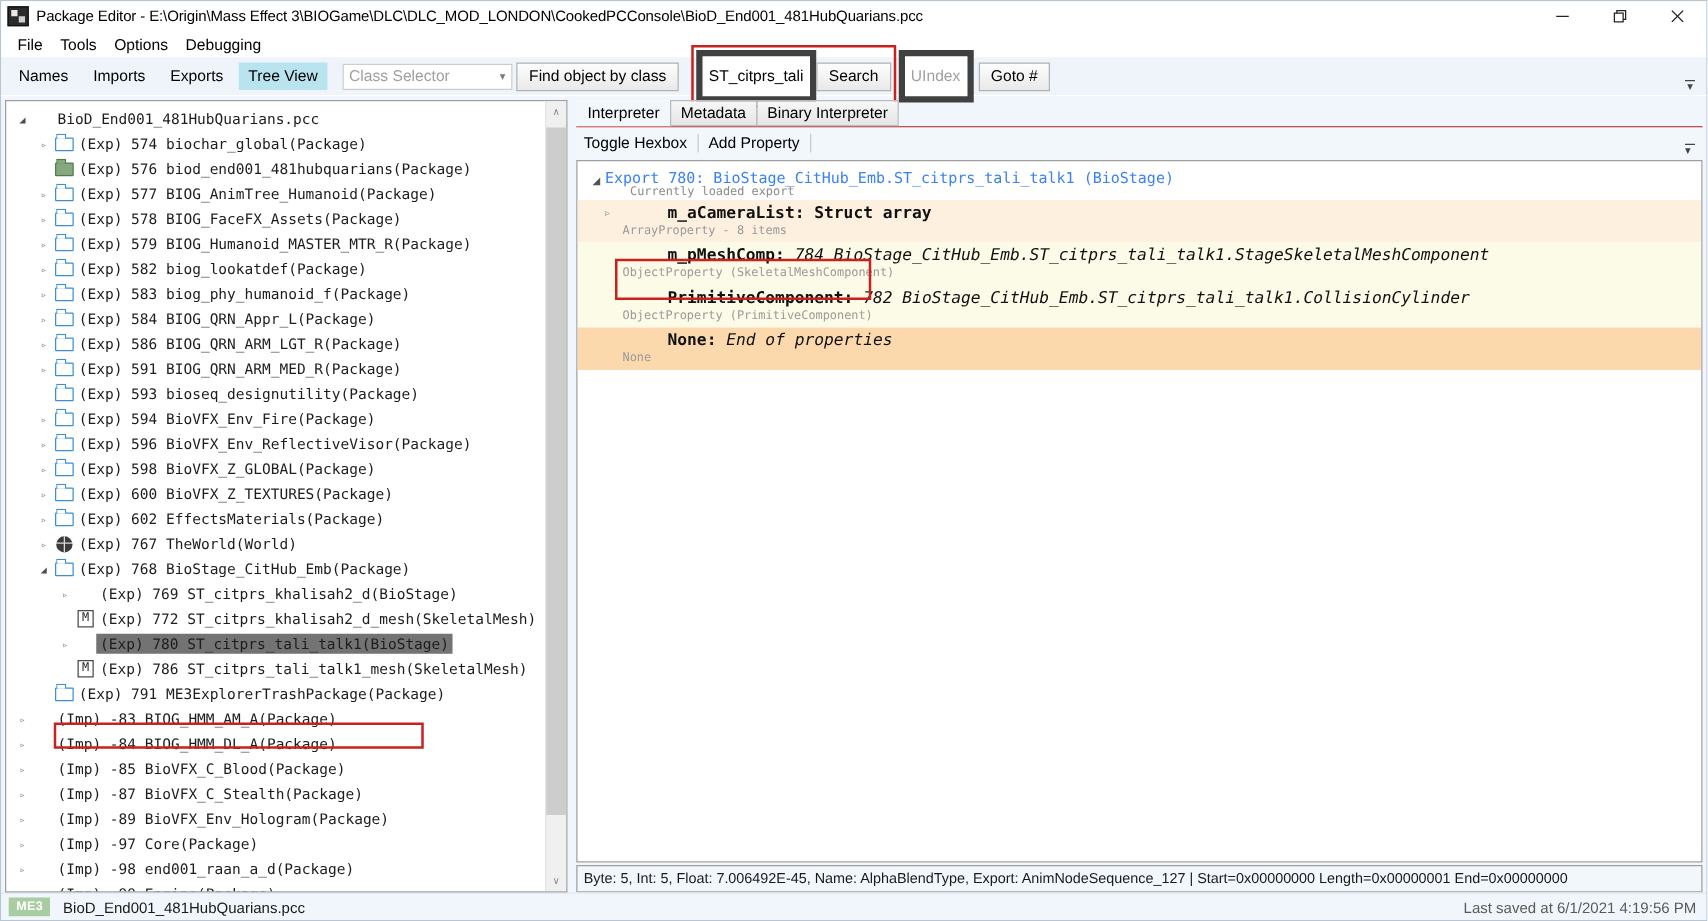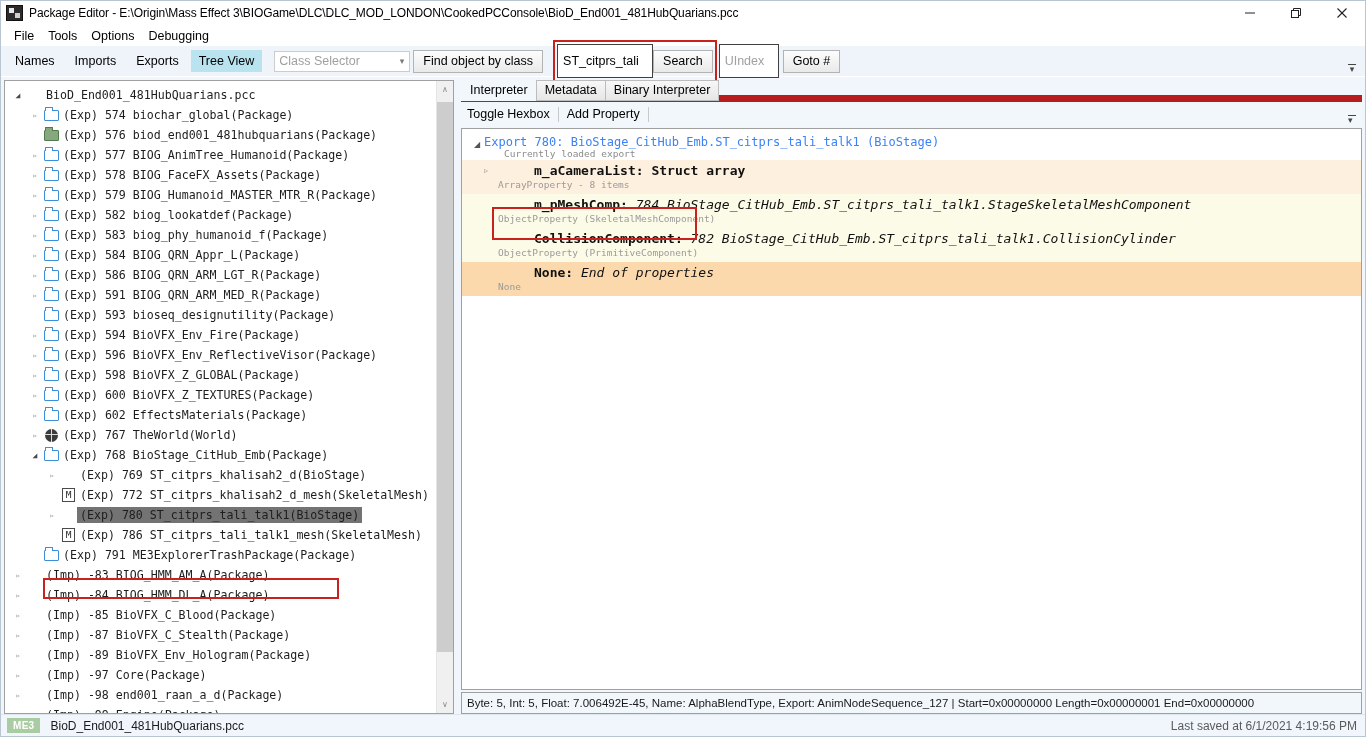--- a/index.html
+++ b/index.html
@@ -103,21 +103,21 @@
   }
   .search-group {
     display: flex; align-items: center;
     border: 2px solid #c9211e;
     padding: 2px 2px;
     margin-left: 10px;
     margin-right: 2px;
   }
   .tb-input {
     height: 23px;
-    border: 1px solid #404040;
+    border: 5px solid #404040;
     background: #ffffff;
     font-size: 12.5px;
     display: flex; align-items: center;
     padding: 16px 5px;
     color: #000;
   }
   .tb-input.placeholder { color: #a0a0a0; }
   .tb-overflow {
     position: absolute; right: 6px; bottom: 3px;
     width: 14px; text-align: center;
@@ -240,21 +240,21 @@
   
   .right-pane {
     flex: 1 1 auto;
     display: flex; flex-direction: column;
     min-width: 0;
   }
   .tabstrip {
     height: 22px; flex: 0 0 22px;
     display: flex; align-items: flex-start;
     position: relative;
-    border-bottom: 7px solid #b91c1c;
+    border-bottom: 1px solid #b91c1c;
   }
   .tab {
     font-size: 12.5px; color: #000;
     padding: 2px 8px 3px 8px;
     border: 1px solid #bcbcbc;
     background: linear-gradient(#f7f7f7,#e6e6e6);
     margin-right: -1px;
     white-space: nowrap;
   }
   .tab.active {
@@ -684,21 +684,21 @@
               </div>
             </div>
             <div class="prop-row pale">
               <div style="padding-left: 14px;">
                 <div class="prop-main"><span class="lbl">m_pMeshComp:</span> <span class="val-italic">784 BioStage_CitHub_Emb.ST_citprs_tali_talk1.StageSkeletalMeshComponent</span></div>
                 <div class="prop-sub">ObjectProperty (SkeletalMeshComponent)</div>
               </div>
             </div>
             <div class="prop-row pale">
               <div style="padding-left: 14px;">
-                <div class="prop-main"><span class="lbl">CollisionComponent:</span> <span class="val-italic">782 BioStage_CitHub_Emb.ST_citprs_tali_talk1.CollisionCylinder</span></div>
+                <div class="prop-main"><span class="lbl">PrimitiveComponent:</span> <span class="val-italic">782 BioStage_CitHub_Emb.ST_citprs_tali_talk1.CollisionCylinder</span></div>
                 <div class="prop-sub">ObjectProperty (PrimitiveComponent)</div>
               </div>
             </div>
             <div class="prop-row orange">
               <div style="padding-left: 14px;">
                 <div class="prop-main"><span class="lbl">None:</span> <span class="val-italic">End of properties</span></div>
                 <div class="prop-sub">None</div>
               </div>
             </div>
           </div>

